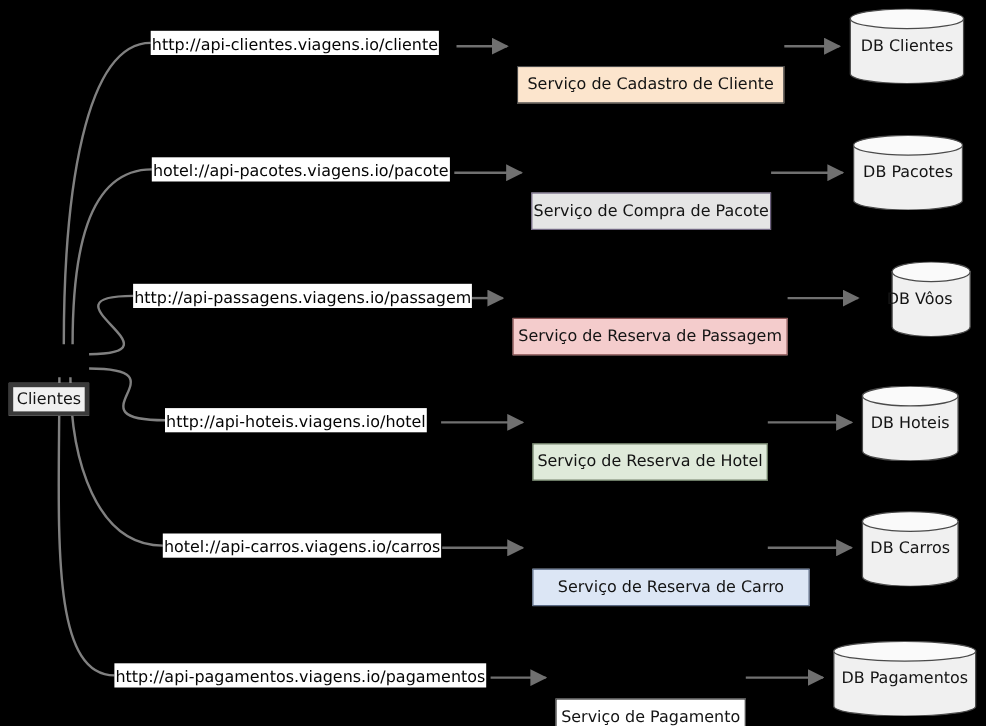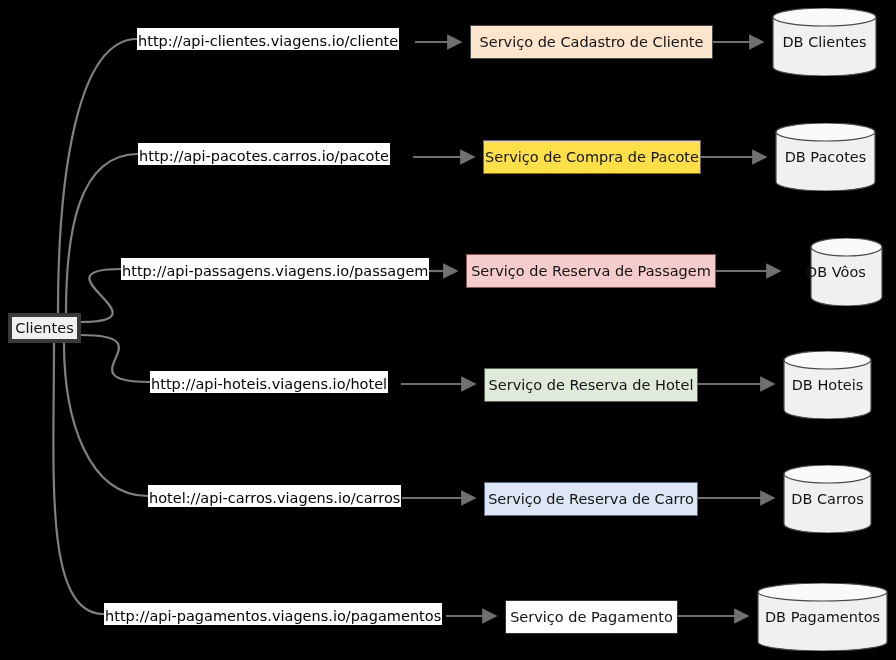--- a/index.html
+++ b/index.html
@@ -22,20 +22,21 @@
     width: 896px;
     height: 660px;
   }
   .node {
     position: absolute;
     box-sizing: border-box;
     display: flex;
     align-items: center;
     justify-content: center;
     white-space: nowrap;
+    margin-top: 35px;
   }
   .client-node {
     border: 4px solid #6d28d9;
     background: #f0f0f0;
     color: #141414;
     font-size: 14.5px;
   }
   .service-node {
     border: 1px solid #4a4a4a;
     color: #141414;
@@ -110,49 +111,49 @@
 
   <div class="node client-node" id="client-node" style="left: 8px; top: 313px; width: 73px; height: 30px; background: rgb(240, 240, 240); border-color: rgb(58, 58, 58);">
     <span>Clientes</span>
   </div>
 
   <div id="url-labels">
       <div class="url-label" style="left: 137px; top: 28px; height: 22px;">
         <span>http://api-clientes.viagens.io/cliente</span>
       </div>
       <div class="url-label" style="left: 138px; top: 143px; height: 22px;">
-        <span>http://api-pacotes.carros.io/pacote</span>
+        <span>hotel://api-pacotes.viagens.io/pacote</span>
       </div>
       <div class="url-label" style="left: 121px; top: 258px; height: 22px;">
         <span>http://api-passagens.viagens.io/passagem</span>
       </div>
       <div class="url-label" style="left: 150px; top: 371px; height: 22px;">
         <span>http://api-hoteis.viagens.io/hotel</span>
       </div>
       <div class="url-label" style="left: 148px; top: 485px; height: 22px;">
         <span>hotel://api-carros.viagens.io/carros</span>
       </div>
       <div class="url-label" style="left: 104px; top: 603px; height: 22px;">
         <span>http://api-pagamentos.viagens.io/pagamentos</span>
       </div>
     </div>
   <div id="service-nodes">
       <div class="node service-node" style="left: 470px; top: 25px; width: 243px; height: 34px; background: rgb(252, 229, 205); border-color: rgb(74, 74, 74);">
         <span>Serviço de Cadastro de Cliente</span>
       </div>
-      <div class="node service-node" style="left: 483px; top: 140px; width: 218px; height: 34px; background: #fde047; border-color: rgb(107, 95, 125);">
+      <div class="node service-node" style="left: 483px; top: 140px; width: 218px; height: 34px; background: #e5e5e5; border-color: rgb(107, 95, 125);">
         <span>Serviço de Compra de Pacote</span>
       </div>
       <div class="node service-node" style="left: 466px; top: 254px; width: 250px; height: 34px; background: rgb(244, 204, 204); border-color: rgb(138, 85, 85);">
         <span>Serviço de Reserva de Passagem</span>
       </div>
       <div class="node service-node" style="left: 484px; top: 368px; width: 214px; height: 34px; background: rgb(223, 234, 218); border-color: rgb(87, 104, 79);">
         <span>Serviço de Reserva de Hotel</span>
       </div>
-      <div class="node service-node" style="left: 484px; top: 482px; width: 214px; height: 34px; background: rgb(220, 230, 245); border-color: rgb(90, 106, 133);">
+      <div class="node service-node" style="left: 484px; top: 482px; width: 252px; height: 34px; background: rgb(220, 230, 245); border-color: rgb(90, 106, 133);">
         <span>Serviço de Reserva de Carro</span>
       </div>
       <div class="node service-node" style="left: 505px; top: 600px; width: 173px; height: 34px; background: #ffffff; border-color: rgb(51, 51, 51);">
         <span>Serviço de Pagamento</span>
       </div>
     </div>
   <div id="db-nodes">
       <div class="db-node" style="left: 772px; top: 8px; width: 105px; height: 68px;"><svg width="105" height="68" viewBox="0 0 105 68">
           <path d="M 1 9 L 1 59 A 51.5 9 0 0 0 104 59 L 104 9 Z" fill="#f0f0f0" stroke="#4a4a4a" stroke-width="1.2"></path>
           <ellipse cx="52.5" cy="9" rx="51.5" ry="9" fill="#fafafa" stroke="#4a4a4a" stroke-width="1.2"></ellipse>

